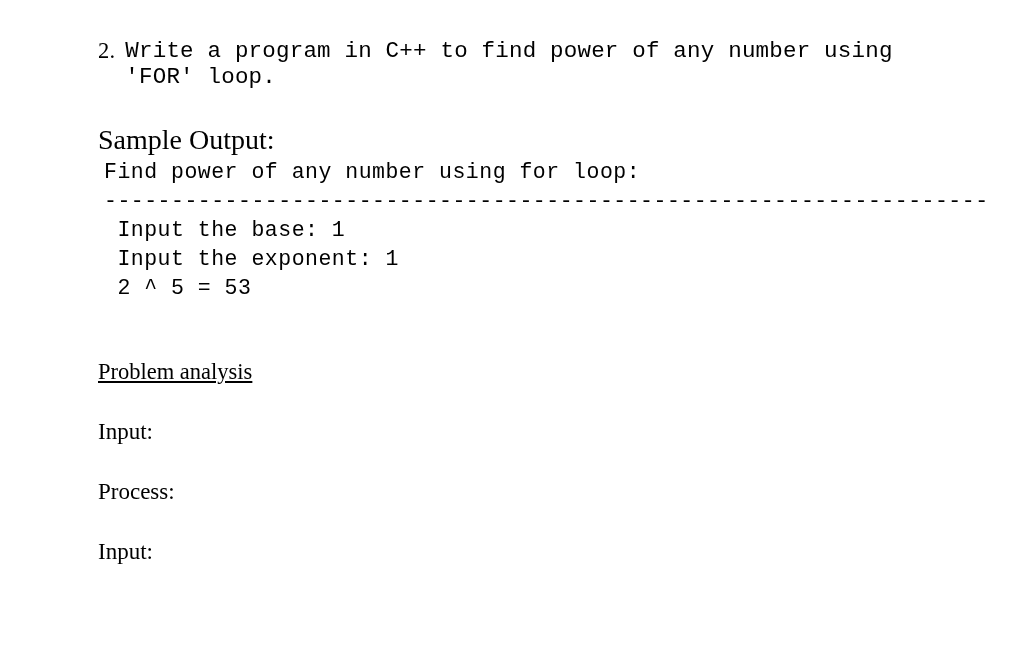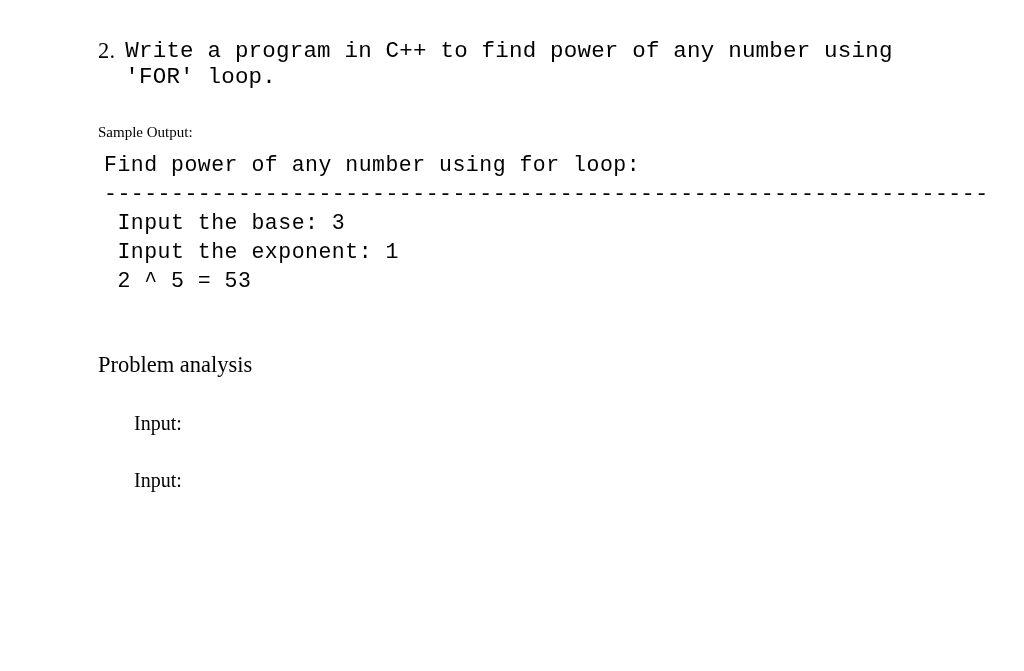--- a/index.html
+++ b/index.html
@@ -22,60 +22,61 @@
       letter-spacing: 0.2px;
     }
     .question-number {
       margin-right: 10px;
     }
     .question-text {
       flex: 1;
       font-family: Liberation Mono, monospace;
     }
     .sample-output-label {
-      font-size: 15px;
-      margin-bottom: 10px;
+      font-size: 28px;
+      margin-bottom: 2px;
     }
     .code-block {
       font-family: 'Courier New', Courier, monospace;
       font-size: 21.5px;
       line-height: 1.35;
       white-space: pre;
       margin-left: 6px;
       margin-bottom: 56px;
       letter-spacing: 0.5px;
     }
     .section-heading {
       font-size: 22.5px;
+      text-decoration: underline;
       margin-bottom: 34px;
     }
     .subsection {
-      font-size: 20px;
+      font-size: 23px;
       margin-bottom: 34px;
-      margin-left: 36px;
     }
   </style>
 </head>
 <body>
 
 <div class="page">
 
   <div class="question-line">
     <span class="question-number">2.</span>
     <span class="question-text">Write a program in C++ to find power of any number using 'FOR' loop.</span>
   </div>
 
   <div class="sample-output-label">Sample Output:</div>
 
   <div class="code-block"><span>Find power of any number using for loop:</span>
 <span>------------------------------------------------------------------</span>
-<span> Input the base: 3</span>
+<span> Input the base: 1</span>
 <span> Input the exponent: 1</span>
 <span> 2 ^ 5 = 53</span></div>
 
   <div class="section-heading">Problem analysis</div>
 
   <div class="subsection">Input:</div>
 
+  <div class="subsection">Process:</div>
 
   <div class="subsection">Input:</div>
 
 </div>
 
 </body></html>

